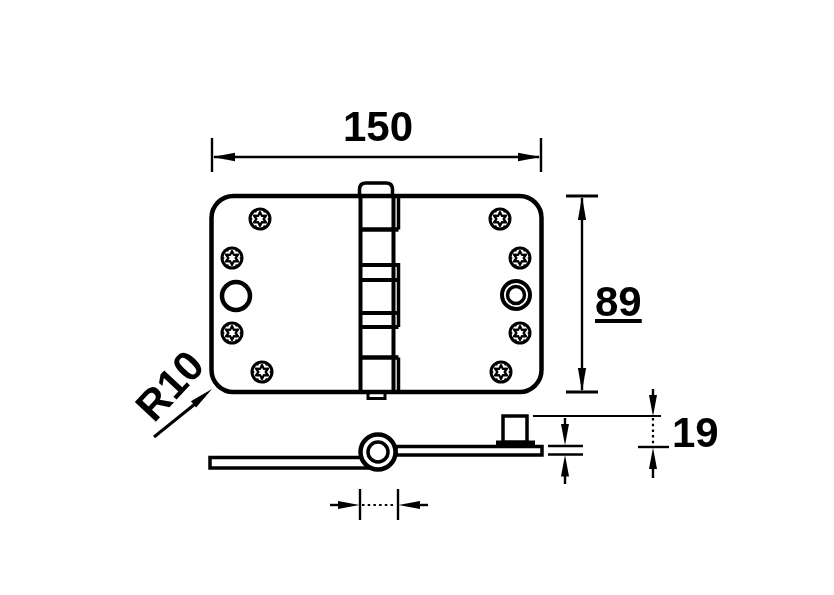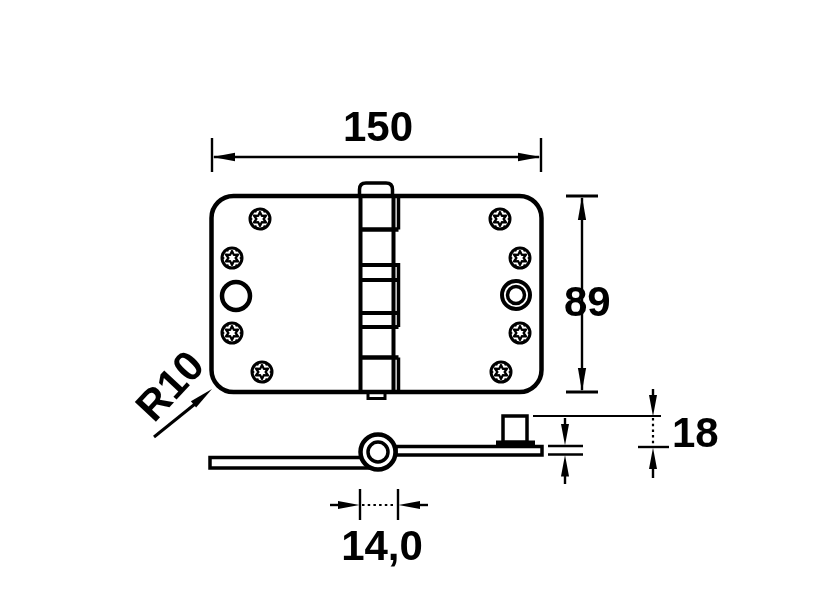--- a/index.html
+++ b/index.html
@@ -139,22 +139,21 @@
       <line x1="330" y1="505" x2="341" y2="505"></line>
       <path d="M359.5 505 L338 501 L338 509 Z" fill="#000" stroke="none"></path>
       <line x1="417" y1="505" x2="428" y2="505"></line>
       <path d="M398.5 505 L420 501 L420 509 Z" fill="#000" stroke="none"></path>
     </g>
   </g>
 </svg>
 
 <div class="dim-label center" style="left:328px;top:106px;width:100px;">150</div>
 
-<div class="dim-label" style="left:564px;top:281px;">89</div>
+<div class="dim-label" style="left:595px;top:281px;text-decoration:underline;">89</div>
 
 <div class="dim-label center rot45" style="left:120px;top:365px;width:100px;">R10</div>
 
 
-<div class="dim-label" style="left:672px;top:412px;">18</div>
+<div class="dim-label" style="left:672px;top:412px;">19</div>
 
-<div class="dim-label center" style="left:329px;top:525px;width:106px;">14,0</div>
 
 </div>
 
 </body></html>

